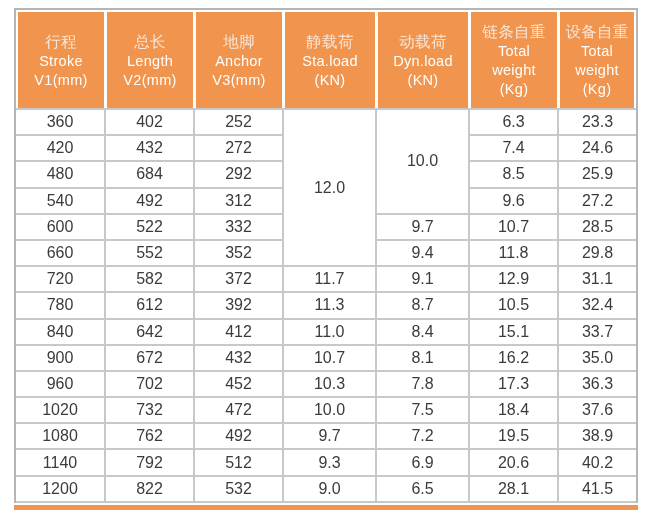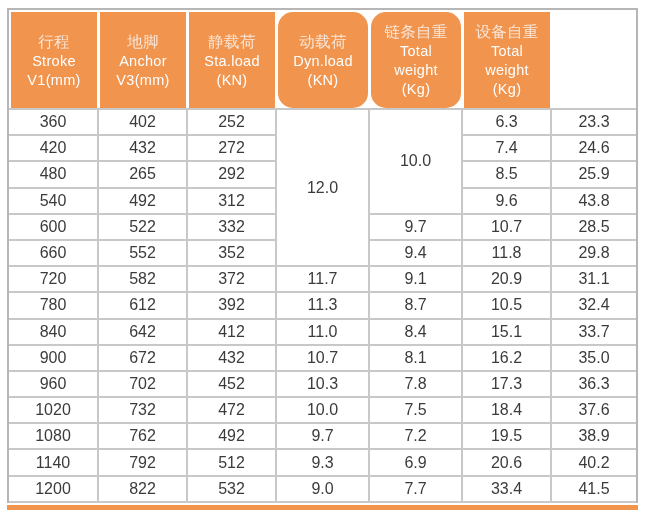--- a/index.html
+++ b/index.html
@@ -1,38 +1,38 @@
 <!DOCTYPE html>
 <html style="--accent: #F0944E; --h-zh: #F9E6D8; --h-en: #FFFFFF; --cell-border: #C8C8C8; --frame-border: #B6B6B6; --data-text: #3B3B3B;"><head>
 <meta charset="utf-8">
 <style>
   html,body{margin:0;padding:0;}
   body{
     width:646px;height:516px;background:#ffffff;position:relative;
     font-family:"Liberation Sans","DejaVu Sans",sans-serif;
     -webkit-font-smoothing:antialiased;
   }
-  .page{box-sizing:border-box;width:646px;height:516px;padding:8px 8px 0 7px;}
+  .page{box-sizing:border-box;width:646px;height:516px;padding:8px 8px 0 14px;}
   .frame{
     box-sizing:border-box;width:100%;
     border:2px solid var(--frame-border,#B6B6B6);
     border-bottom:none;
     padding:2px 2px 0 2px;
   }
   
   .header-row{
     display:flex;gap:3px;height:96px;
   }
   .hcell{
     background:var(--accent,#F0944E);
     display:flex;flex-direction:column;justify-content:center;align-items:center;
     flex:0 0 86px;box-sizing:border-box;text-align:center;
     letter-spacing:0.3px;
   }
-  .hcell:nth-child(4),.hcell:nth-child(5){flex:0 0 90px;border-radius:15px;}
+  .hcell:nth-child(4),.hcell:nth-child(5){flex:0 0 90px;}
   .hcell:nth-child(7){flex:1 1 auto;}
   .hcell .zh{color:var(--h-zh,#F9E6D8);font-size:15.5px;line-height:21px;font-weight:400;}
   .hcell .en{color:var(--h-en,#FFFFFF);font-size:14.5px;line-height:19px;font-weight:400;}
   
   table.body-table{
     border-collapse:collapse;table-layout:fixed;
     width:calc(100% + 4px);margin:0 -2px;
   }
   table.body-table td{
     border:2px solid var(--cell-border,#C8C8C8);
@@ -47,20 +47,25 @@
 </head>
 <body>
 
 <div class="page">
   <div class="frame">
     <div class="header-row">
         <div class="hcell">
           <div class="zh">行程</div>
           <div class="en">Stroke</div>
           <div class="en">V1(mm)</div>
+        </div>
+        <div class="hcell">
+          <div class="zh">总长</div>
+          <div class="en">Length</div>
+          <div class="en">V2(mm)</div>
         </div>
         <div class="hcell">
           <div class="zh">地脚</div>
           <div class="en">Anchor</div>
           <div class="en">V3(mm)</div>
         </div>
         <div class="hcell">
           <div class="zh">静载荷</div>
           <div class="en">Sta.load</div>
           <div class="en">(KN)</div>
@@ -105,31 +110,31 @@
           </tr>
           <tr>
             <td>420</td>
             <td>432</td>
             <td>272</td>
             <td>7.4</td>
             <td>24.6</td>
           </tr>
           <tr>
             <td>480</td>
-            <td>265</td>
+            <td>684</td>
             <td>292</td>
             <td>8.5</td>
             <td>25.9</td>
           </tr>
           <tr>
             <td>540</td>
             <td>492</td>
             <td>312</td>
             <td>9.6</td>
-            <td>43.8</td>
+            <td>27.2</td>
           </tr>
           <tr>
             <td>600</td>
             <td>522</td>
             <td>332</td>
             <td>9.7</td>
             <td>10.7</td>
             <td>28.5</td>
           </tr>
           <tr>
@@ -139,21 +144,21 @@
             <td>9.4</td>
             <td>11.8</td>
             <td>29.8</td>
           </tr>
           <tr>
             <td>720</td>
             <td>582</td>
             <td>372</td>
             <td>11.7</td>
             <td>9.1</td>
-            <td>20.9</td>
+            <td>12.9</td>
             <td>31.1</td>
           </tr>
           <tr>
             <td>780</td>
             <td>612</td>
             <td>392</td>
             <td>11.3</td>
             <td>8.7</td>
             <td>10.5</td>
             <td>32.4</td>
@@ -210,21 +215,21 @@
             <td>9.3</td>
             <td>6.9</td>
             <td>20.6</td>
             <td>40.2</td>
           </tr>
           <tr>
             <td>1200</td>
             <td>822</td>
             <td>532</td>
             <td>9.0</td>
-            <td>7.7</td>
-            <td>33.4</td>
+            <td>6.5</td>
+            <td>28.1</td>
             <td>41.5</td>
           </tr>
         </tbody>
     </table>
   </div>
   <div class="bottom-bar"></div>
 </div>
 
 </body></html>

